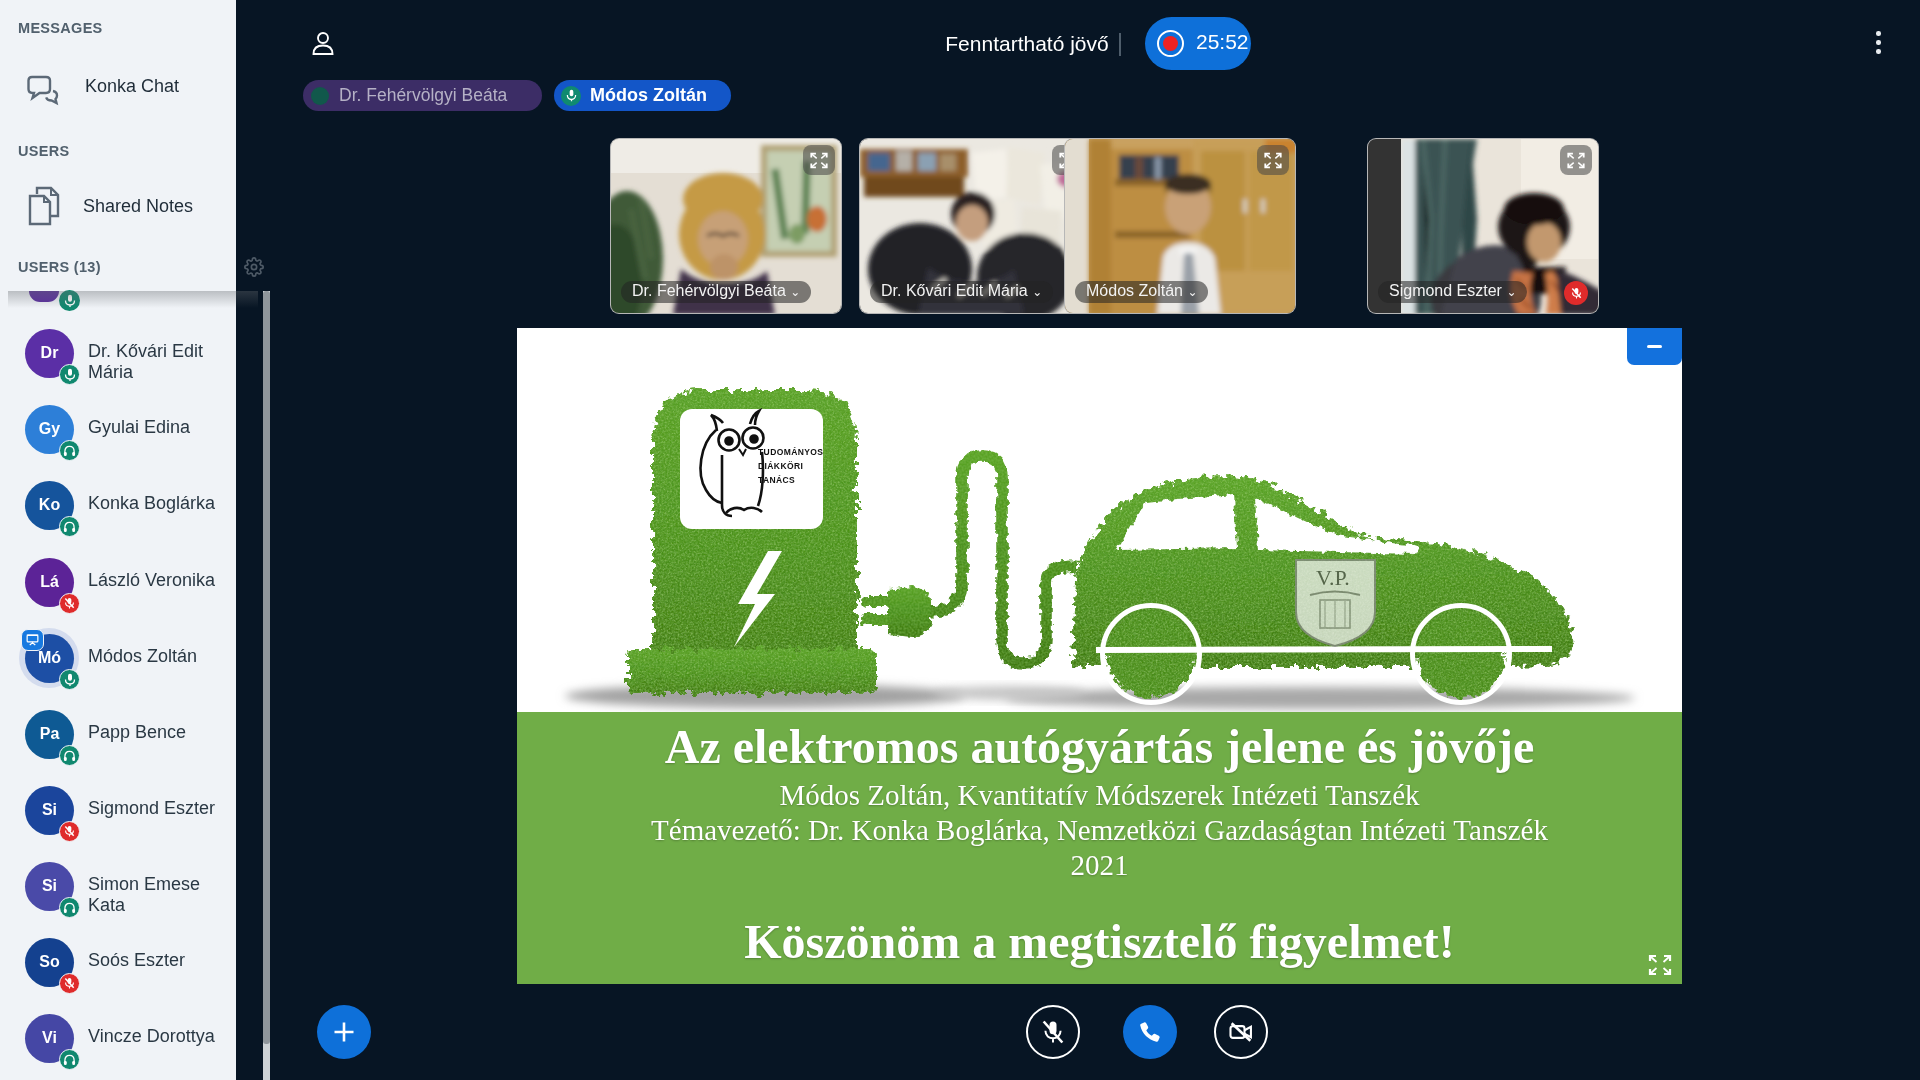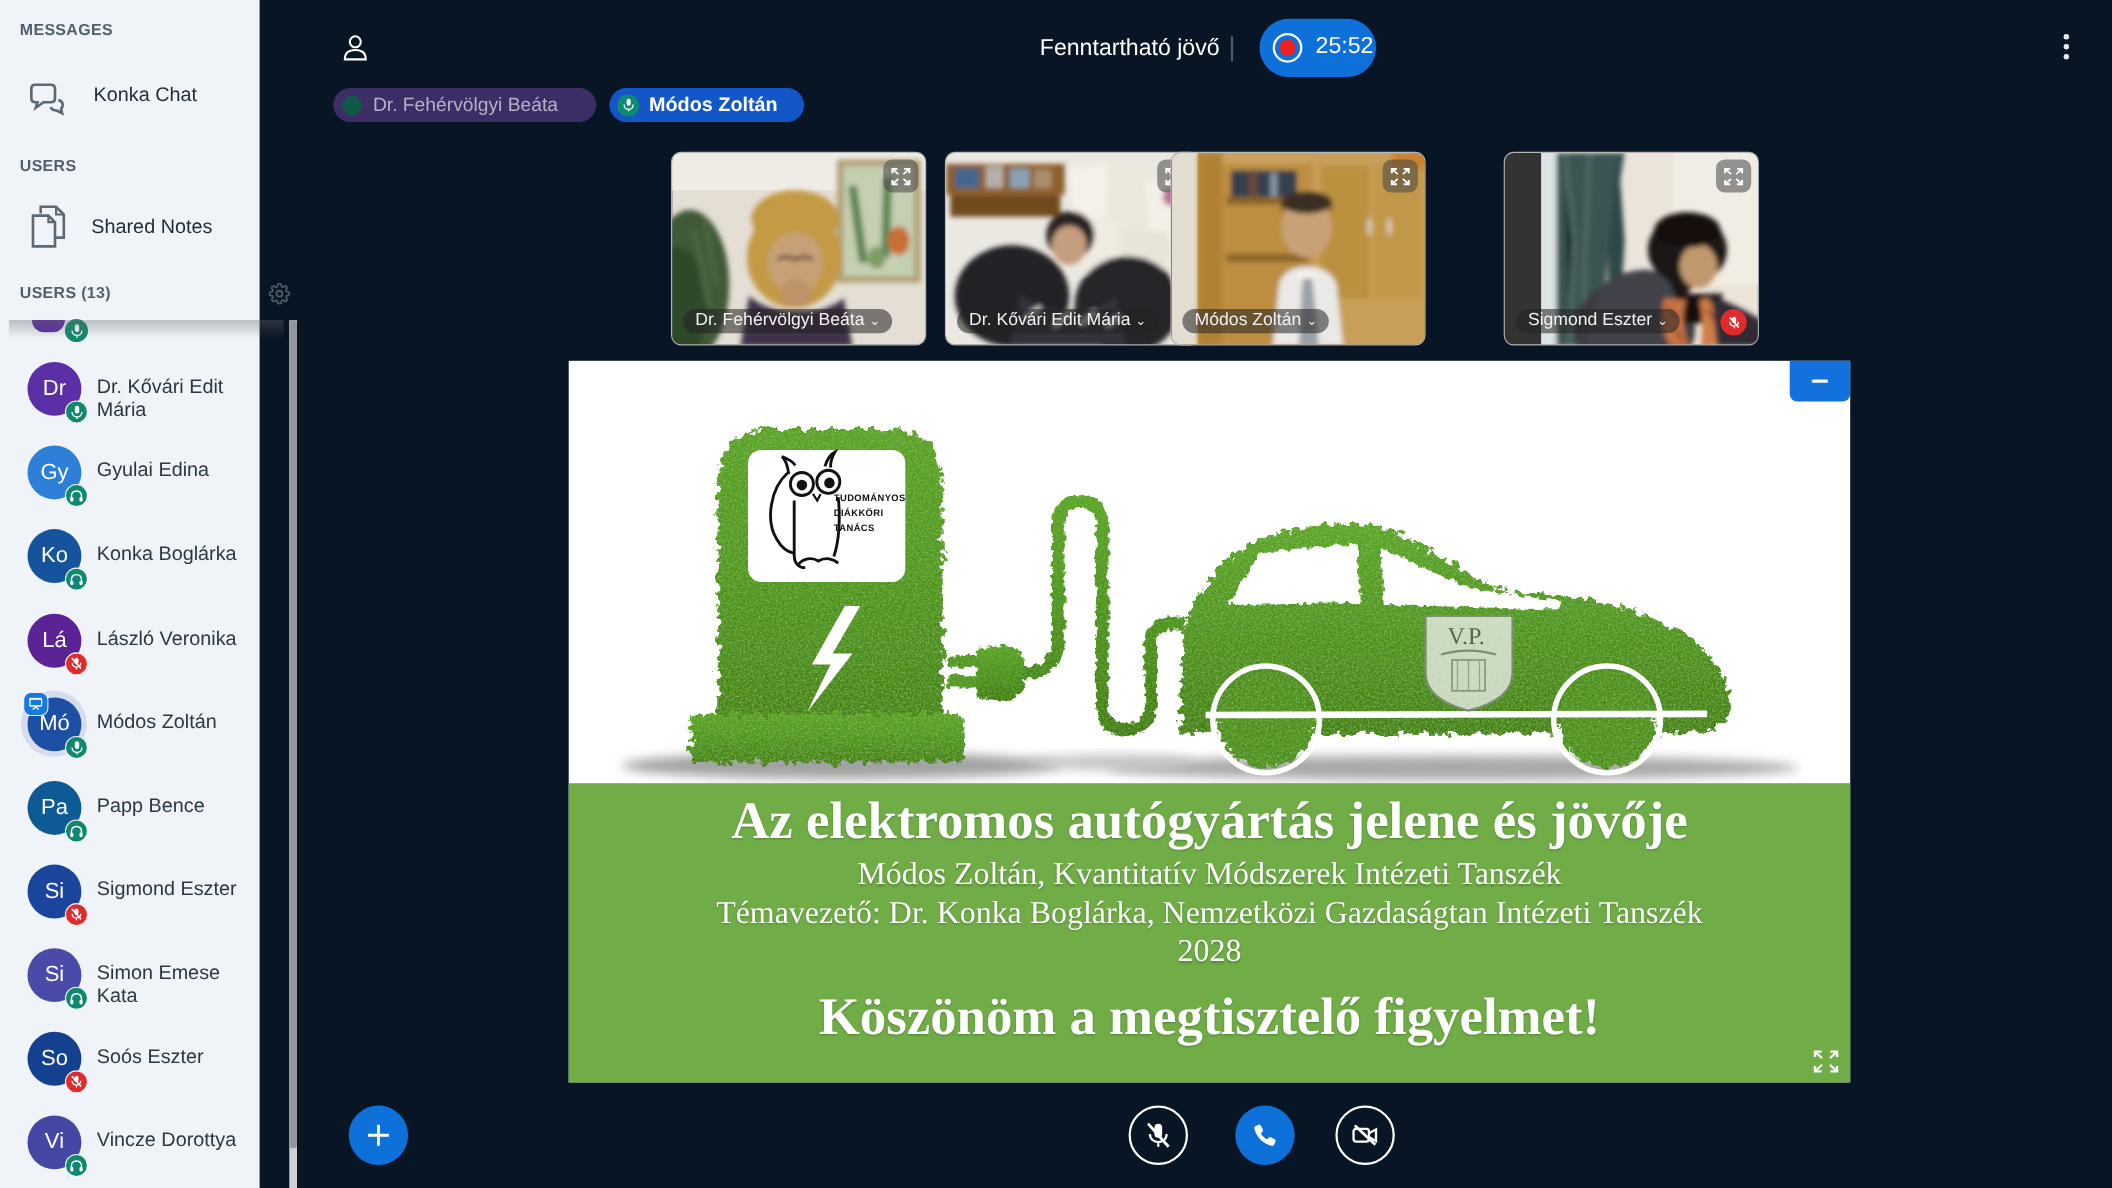--- a/index.html
+++ b/index.html
@@ -2,21 +2,21 @@
 <html><head>
 <meta charset="utf-8">
 <style>
   * { margin:0; padding:0; box-sizing:border-box; }
   html,body { width:1920px; height:1080px; overflow:hidden; background:#071524; font-family:"Liberation Sans",sans-serif; }
   .abs { position:absolute; }
   #sidebar { position:absolute; left:0; top:0; width:236px; height:1080px; background:#f0f3f7; }
   .shead { position:absolute; left:18px; font-size:14.5px; font-weight:bold; color:#51606d; letter-spacing:0.3px; }
   .sitem { position:absolute; left:85px; font-size:18px; color:#1f2c38; }
   .uname { position:absolute; left:88px; font-size:18px; color:#2a3844; }
-  .avatar { position:absolute; width:49px; height:49px; border-radius:50%; color:#fff; font-size:20px; font-weight:normal; display:flex; align-items:center; justify-content:center; }
+  .avatar { position:absolute; width:49px; height:49px; border-radius:50%; color:#fff; font-size:16px; font-weight:bold; display:flex; align-items:center; justify-content:center; }
   .badge { position:absolute; width:21px; height:21px; border-radius:50%; display:flex; align-items:center; justify-content:center; }
   #main { position:absolute; left:280px; top:0; width:1640px; height:1080px; background:#071524; }
   .pill { position:absolute; top:80px; height:31px; border-radius:16px; display:flex; align-items:center; }
   .tile { position:absolute; top:138px; width:232px; height:176px; border-radius:9px; border:1px solid rgba(255,255,255,0.65); overflow:hidden; background:#333; }
   .tname { position:absolute; left:10px; bottom:10px; background:rgba(35,35,35,0.55); border-radius:13px; color:#f2f2f2; font-size:16px; padding:1px 11px 3px 11px; white-space:nowrap; }
   .texp { position:absolute; top:6px; right:6px; width:32px; height:30px; background:rgba(70,70,70,0.55); border-radius:8px; display:flex; align-items:center; justify-content:center; }
   #slide { position:absolute; left:237px; top:328px; width:1165px; height:656px; background:#ffffff; }
   #greenband { position:absolute; left:0; top:384px; width:1165px; height:272px; background:#70ad47; font-family:"Liberation Serif",serif; color:#fff; }
   .gl { position:absolute; width:100%; text-align:center; text-shadow:0 1px 2px rgba(0,0,0,0.25); }
   .roundbtn { position:absolute; top:1005px; width:54px; height:54px; border-radius:50%; display:flex; align-items:center; justify-content:center; }
@@ -434,22 +434,22 @@
         <text x="1316" y="585" font-family="Liberation Serif, serif" font-size="22" fill="#555">V.P.</text>
         <path d="M1310 595 Q1335 588 1360 595" stroke="#888" fill="none" stroke-width="2"></path>
         <rect x="1320" y="600" width="30" height="28" fill="none" stroke="#999" stroke-width="1.6"></rect>
         <path d="M1325 600 L1325 628 M1335 600 L1335 628 M1345 600 L1345 628" stroke="#aaa" stroke-width="1.2"></path>
       </g>
     </svg>
     <div id="greenband">
       <div class="gl" style="top:7px; font-size:48px; font-weight:bold;">Az elektromos autógyártás jelene és jövője</div>
       <div class="gl" style="top:67px; font-size:29px;">Módos Zoltán, Kvantitatív Módszerek Intézeti Tanszék</div>
       <div class="gl" style="top:102px; font-size:29px;">Témavezető: Dr. Konka Boglárka, Nemzetközi Gazdaságtan Intézeti Tanszék</div>
-      <div class="gl" style="top:137px; font-size:29px;">2028</div>
-      <div class="gl" style="top:185px; font-size:48px; font-weight:bold;">Köszönöm a megtisztelő figyelmet!</div>
+      <div class="gl" style="top:137px; font-size:29px;">2021</div>
+      <div class="gl" style="top:202px; font-size:48px; font-weight:bold;">Köszönöm a megtisztelő figyelmet!</div>
       <svg class="abs" style="right:9px; bottom:7px;" width="26" height="24" viewBox="0 0 26 24" stroke="#fff" stroke-width="2.2" fill="none">
         <path d="M3 8 L3 3 L9 3 M17 3 L23 3 L23 8 M23 16 L23 21 L17 21 M9 21 L3 21 L3 16"></path>
         <path d="M3.5 3.5 L9.5 9 M22.5 3.5 L16.5 9 M22.5 20.5 L16.5 15 M3.5 20.5 L9.5 15" stroke-width="1.8"></path>
       </svg>
     </div>
     <div class="abs" style="left:1110px; top:0; width:55px; height:37px; background:#1371dd; border-radius:0 0 7px 7px;">
       <div class="abs" style="left:20px; top:17px; width:15px; height:2.6px; background:#fff; border-radius:2px;"></div>
     </div>
   </div>
 

